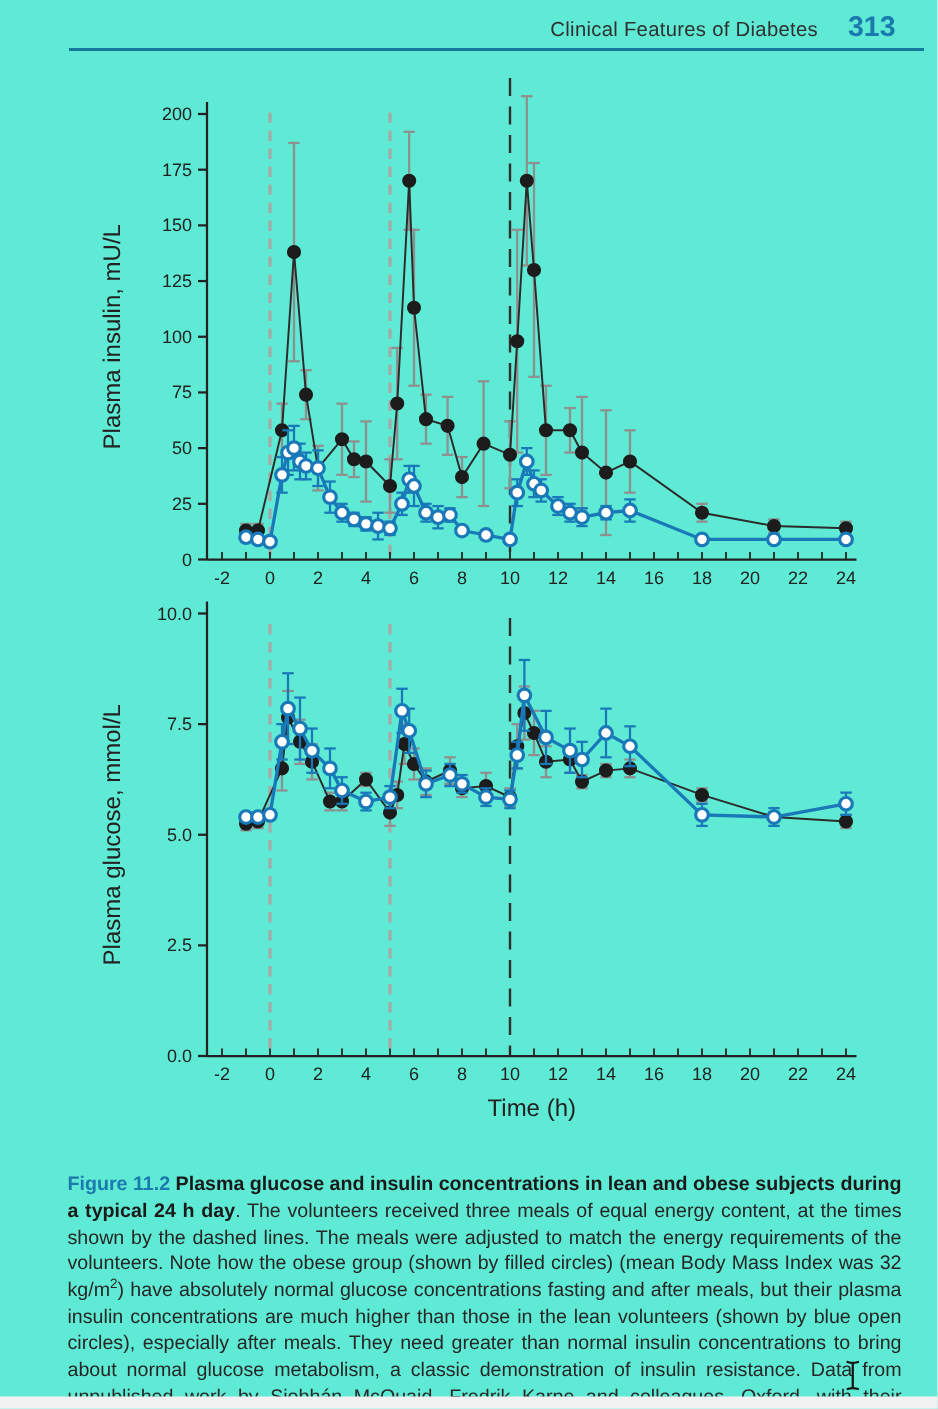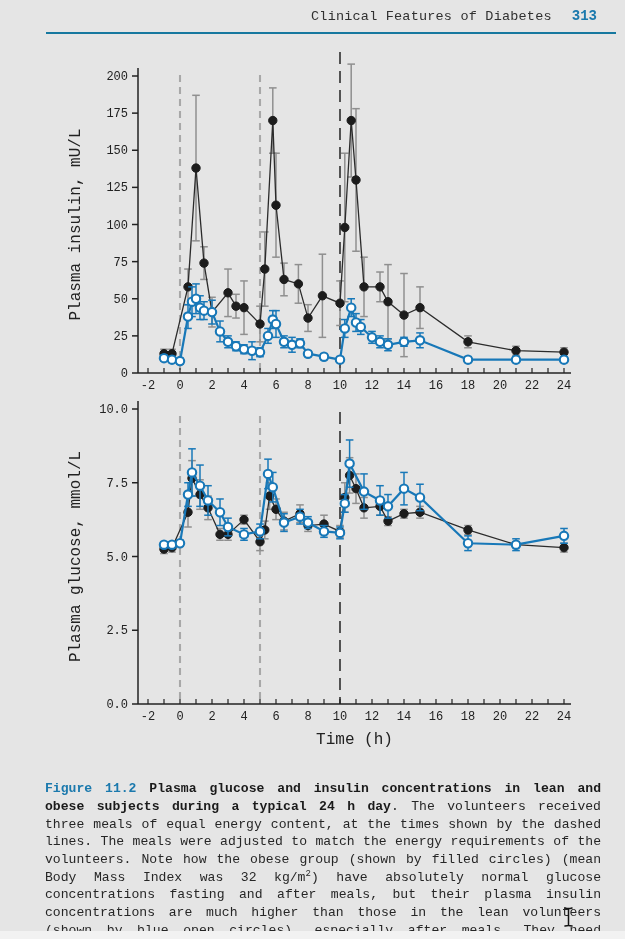--- a/index.html
+++ b/index.html
@@ -1,21 +1,21 @@
 <!DOCTYPE html>
 <html><head>
 <meta charset="utf-8">
 <style>
   html,body{margin:0;padding:0;background:#ffffff;}
   body{width:625px;height:939px;position:relative;overflow:hidden;
        font-family:"Liberation Sans", sans-serif;color:#2a2a2a;}
-  .page{position:absolute;inset:0;background:#e5e5e5;font-family:Liberation Mono, monospace;}
+  .page{position:absolute;inset:0;background:#5eead4;}
   .header{position:absolute;top:8px;right:28px;display:flex;align-items:baseline;gap:20px;}
   .header .title{font-size:13.5px;color:#303030;letter-spacing:.2px;}
-  .header .pagenum{font-size:14px;font-weight:bold;color:#1b79ad;}
+  .header .pagenum{font-size:19px;font-weight:bold;color:#1b79ad;}
   .rule{position:absolute;left:46px;right:9px;top:32px;height:2px;background:#16789f;}
   svg.charts{position:absolute;left:0;top:0;}
   .caption{position:absolute;left:45px;width:556px;top:767px;
            font-size:13.1px;line-height:17.7px;text-align:justify;color:#262626;}
   .caption .figlabel{font-weight:bold;color:#1b79ad;}
   .caption b{color:#1a1a1a;}
   .caption sup{font-size:9px;line-height:0;}
   .ibeam{position:absolute;left:561px;top:906px;}
   .bottom-strip{position:absolute;left:0;right:0;bottom:0;height:8px;background:#f2f2f2;}
 </style>

